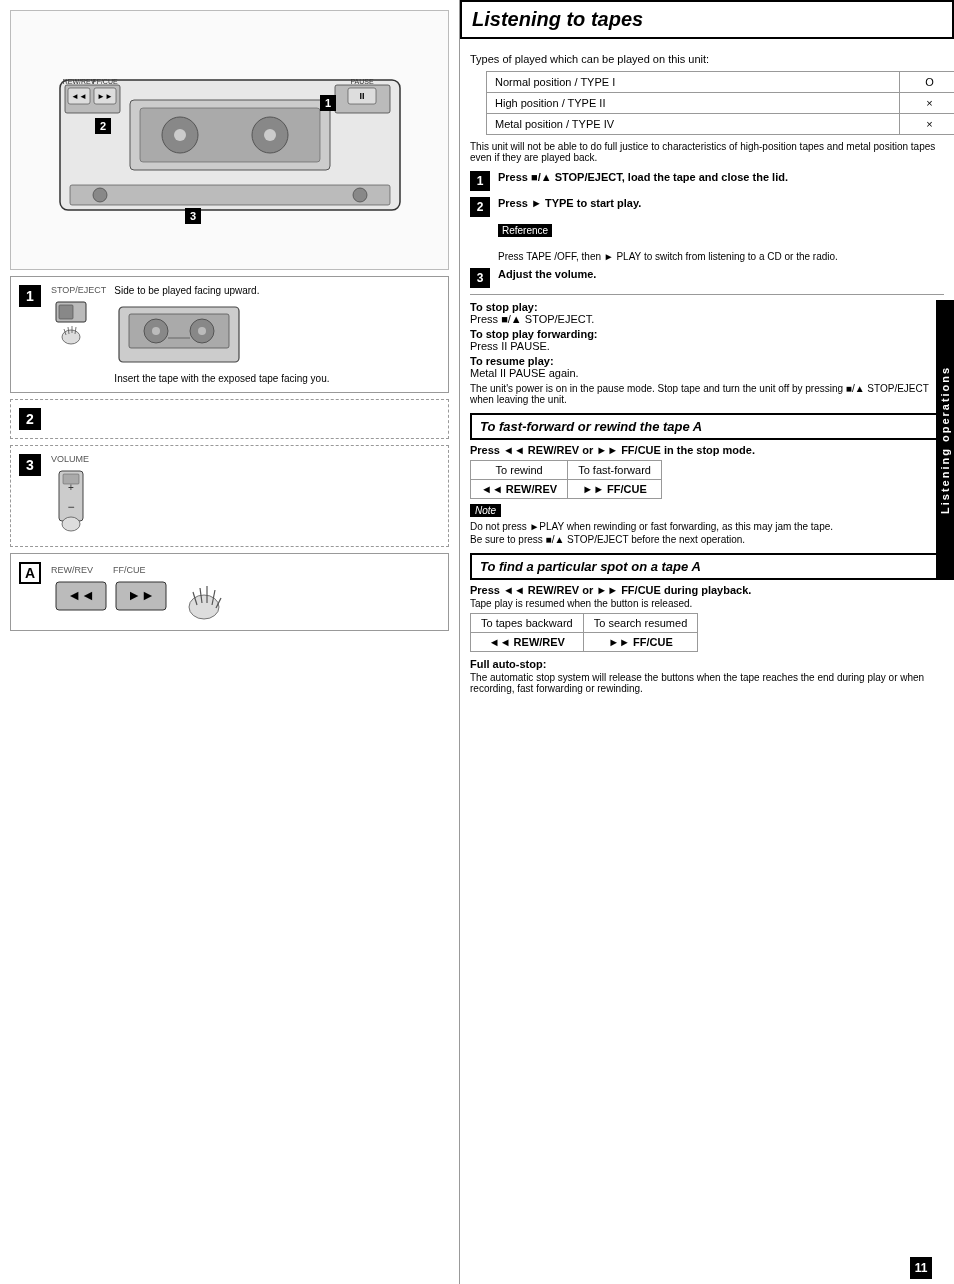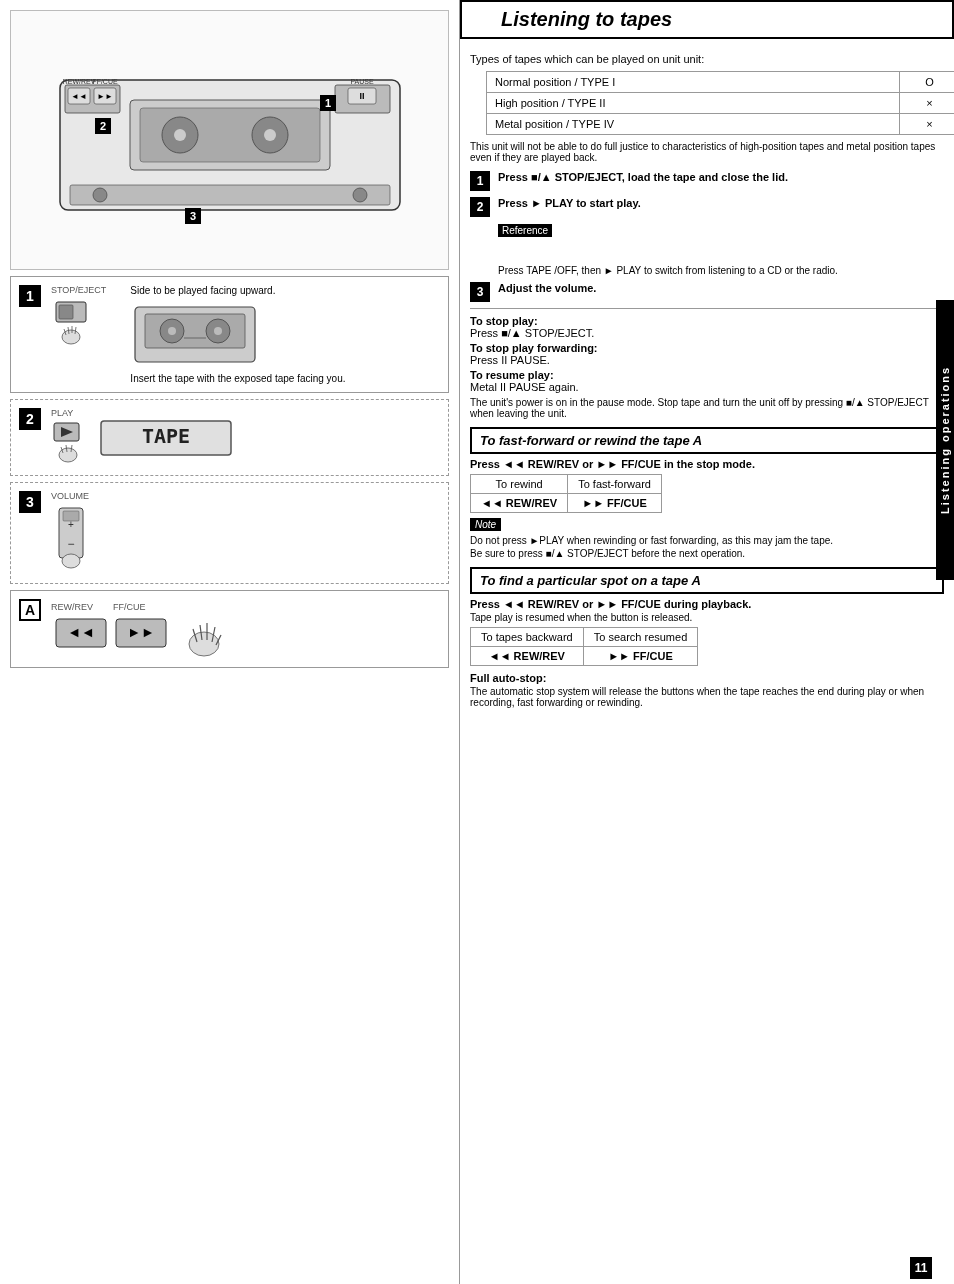--- a/index.html
+++ b/index.html
@@ -90,21 +90,20 @@
       padding: 6px 10px;
       margin: 0;
       background: #fff;
     }
 
     .title-bar h1 {
       font-size: 20px;
       font-weight: bold;
       font-style: italic;
       font-family: Arial, Helvetica, sans-serif;
-      margin-left: 29px;
     }
 
     .right-content {
       padding: 8px 10px;
       flex: 1;
       overflow: hidden;
     }
 
     
     .tape-table {
@@ -288,21 +287,21 @@
       <rect x="40" y="165" width="320" height="20" rx="2" fill="#bbb" stroke="#555" stroke-width="0.7"></rect>
 
       <circle cx="70" cy="175" r="7" fill="#888" stroke="#444" stroke-width="0.7"></circle>
       <circle cx="330" cy="175" r="7" fill="#888" stroke="#444" stroke-width="0.7"></circle>
     </svg>
   </div>
 
   <div class="step-box">
     <div class="step-number-box">1</div>
     <div class="step-content">
-      <div style="display:flex; align-items:flex-start; gap:24px;">
+      <div style="display:flex; align-items:flex-start; gap:8px;">
         <div>
           
           <div style="font-size:9px; color:#555; margin-bottom:2px;">STOP/EJECT</div>
           <svg width="40" height="50" viewBox="0 0 40 50">
             <rect x="5" y="5" width="30" height="20" rx="2" fill="#bbb" stroke="#333" stroke-width="1"></rect>
             <rect x="8" y="8" width="14" height="14" rx="1" fill="#888" stroke="#555" stroke-width="0.7"></rect>
 
             <ellipse cx="20" cy="40" rx="9" ry="7" fill="#ddd" stroke="#555" stroke-width="0.8"></ellipse>
             <line x1="15" y1="38" x2="13" y2="32" stroke="#555" stroke-width="0.8"></line>
             <line x1="18" y1="37" x2="17" y2="30" stroke="#555" stroke-width="0.8"></line>
@@ -323,40 +322,20 @@
             <line x1="54" y1="36" x2="76" y2="36" stroke="#555" stroke-width="0.8"></line>
           </svg>
           <div style="font-size:10px; margin-top:4px;">Insert the tape with the exposed tape facing you.</div>
         </div>
       </div>
     </div>
   </div>
 
   <div class="step-box dashed">
     <div class="step-number-box">2</div>
-    <div class="step-content">
-      <div style="display:flex; align-items:center; gap:10px;">
-        <div>
-          <div style="font-size:9px; color:#555; margin-bottom:2px;">PLAY</div>
-          <svg width="35" height="45" viewBox="0 0 35 45">
-            <rect x="3" y="3" width="25" height="18" rx="2" fill="#bbb" stroke="#333" stroke-width="1"></rect>
-            <polygon points="10,7 22,12 10,17" fill="#333"></polygon>
-            <ellipse cx="17" cy="35" rx="9" ry="7" fill="#ddd" stroke="#555" stroke-width="0.8"></ellipse>
-            <line x1="12" y1="33" x2="10" y2="27" stroke="#555" stroke-width="0.8"></line>
-            <line x1="16" y1="32" x2="15" y2="25" stroke="#555" stroke-width="0.8"></line>
-            <line x1="20" y1="32" x2="21" y2="25" stroke="#555" stroke-width="0.8"></line>
-          </svg>
-        </div>
-
-        <svg width="140" height="50" viewBox="0 0 140 50">
-          <rect x="5" y="8" width="130" height="34" rx="3" fill="#e0e0e0" stroke="#555" stroke-width="1.5"></rect>
-          <text x="70" y="30" text-anchor="middle" font-size="20" font-family="monospace" fill="#222" font-weight="bold">TAPE</text>
-        </svg>
-      </div>
-    </div>
   </div>
 
   <div class="step-box dashed">
     <div class="step-number-box">3</div>
     <div class="step-content">
       <div style="display:flex; align-items:center; gap:10px;">
         <div>
           <div style="font-size:9px; color:#555; margin-bottom:2px;">VOLUME</div>
           <svg width="40" height="70" viewBox="0 0 40 70">
             <rect x="8" y="5" width="24" height="50" rx="3" fill="#ccc" stroke="#444" stroke-width="1"></rect>
@@ -402,21 +381,21 @@
 </div>
 
 <div class="right-panel">
 
   <div class="title-bar">
     <h1>Listening to tapes</h1>
   </div>
 
   <div class="right-content">
 
-    <p style="margin: 6px 0 4px 0; font-size:11px;">Types of tapes which can be played on unit unit:</p>
+    <p style="margin: 6px 0 4px 0; font-size:11px;">Types of played which can be played on this unit:</p>
 
     <table class="tape-table">
       <tbody>
         <tr>
           <td>Normal position / TYPE I</td>
           <td>O</td>
         </tr>
         <tr>
           <td>High position / TYPE II</td>
           <td>×</td>
@@ -433,24 +412,24 @@
     <div class="right-step">
       <div class="right-step-num">1</div>
       <div class="right-step-content">
         <span class="bold">Press ■/▲ STOP/EJECT, load the tape and close the lid.</span>
       </div>
     </div>
 
     <div class="right-step">
       <div class="right-step-num">2</div>
       <div class="right-step-content">
-        <span class="bold">Press ► PLAY to start play.</span>
+        <span class="bold">Press ► TYPE to start play.</span>
         <div style="margin-top:3px;">
           <span class="reference-box">Reference</span>
-          <p style="font-size:10px; margin-top:16px;">Press TAPE /OFF, then ► PLAY to switch from listening to a CD or the radio.</p>
+          <p style="font-size:10px; margin-top:2px;">Press TAPE /OFF, then ► PLAY to switch from listening to a CD or the radio.</p>
         </div>
       </div>
     </div>
 
     <div class="right-step">
       <div class="right-step-num">3</div>
       <div class="right-step-content">
         <span class="bold">Adjust the volume.</span>
       </div>
     </div>

